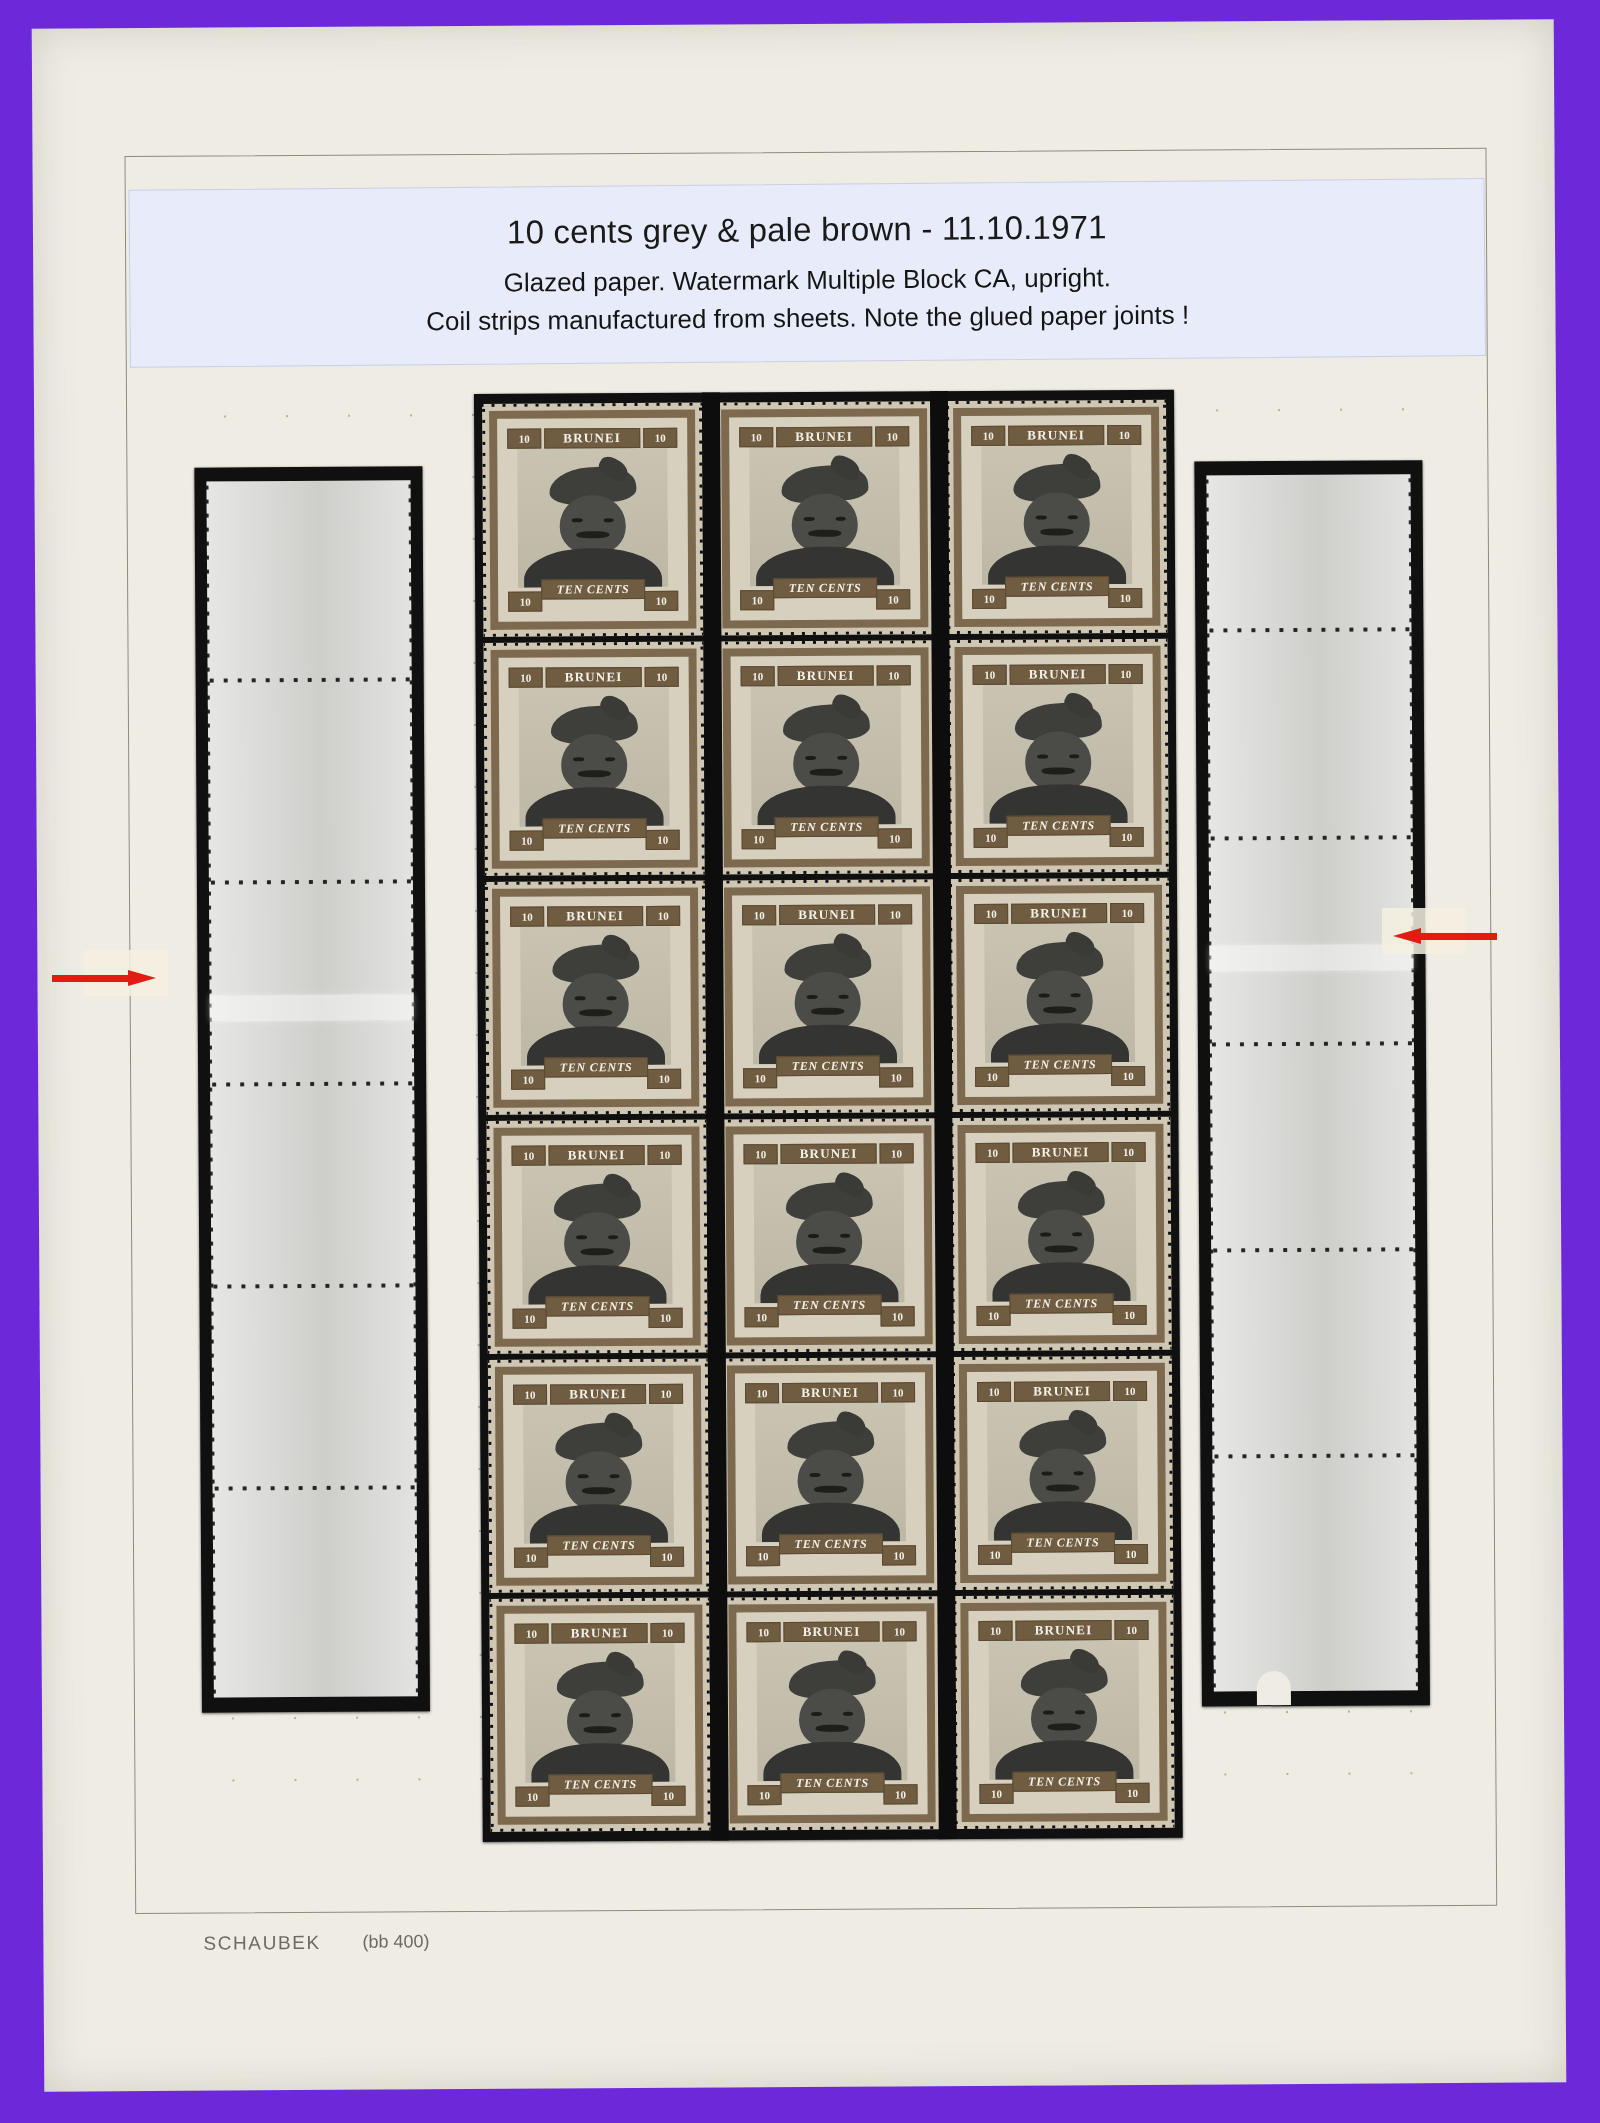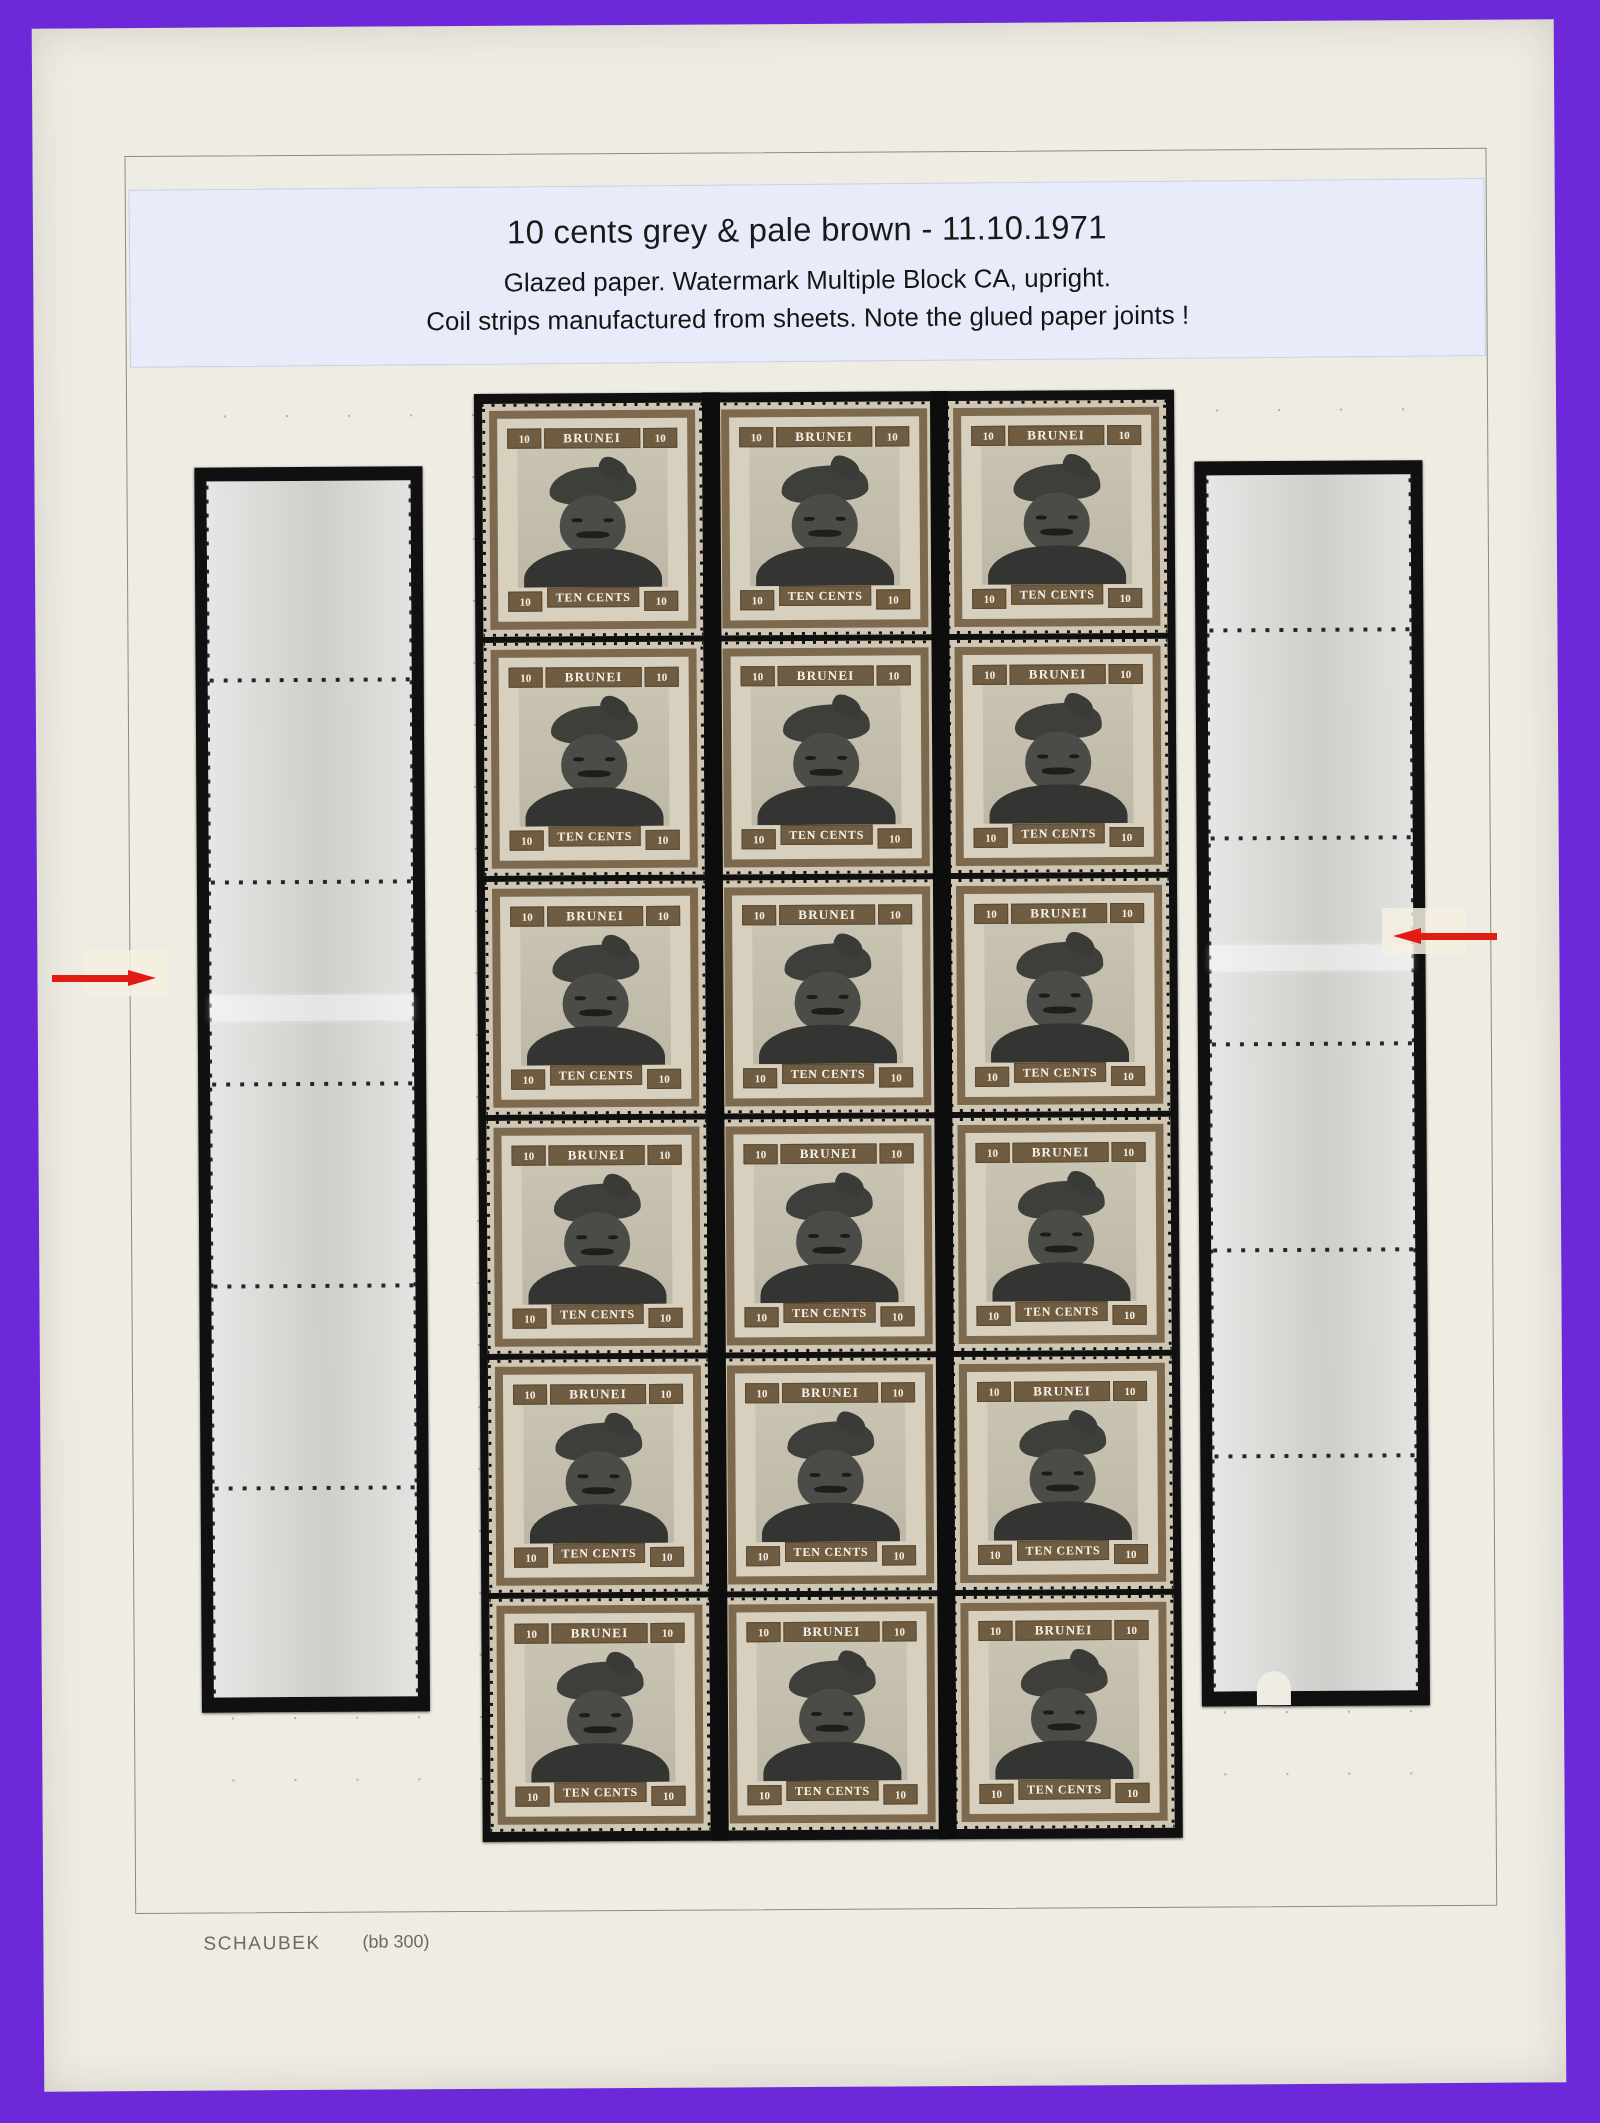--- a/index.html
+++ b/index.html
@@ -302,36 +302,37 @@
     font-size: 13px;
     letter-spacing: 1.2px;
     display: flex;
     align-items: center;
     justify-content: center;
     z-index: 5;
   }
   .denom {
     position: absolute;
     left: 50%;
-    bottom: 14px;
+    bottom: 22px;
     transform: translateX(-50%);
-    width: 92px;
+    width: 104px;
     height: 20px;
     background: #6f5c41;
     border: 1px solid #5b4a33;
     box-sizing: border-box;
     color: #f4f1e8;
     font-family: "Liberation Serif", serif;
     font-weight: bold;
     font-size: 12px;
     letter-spacing: .8px;
     display: flex;
     align-items: center;
     justify-content: center;
     z-index: 5;
+    font-style: italic;
   }
 
   
   .strip-gap {
     position: absolute;
     top: 0; bottom: 0;
     width: 18px;
     background: #0d0d0d;
     z-index: 6;
   }
@@ -872,21 +873,21 @@
                 <div class="p-shoulders"></div>
               </div>
             </div>
           </div>
         </div>
 
       </div>
     </div>
 
     <div id="footer">SCHAUBEK</div>
-    <div id="footer-code">(bb 300)</div>
+    <div id="footer-code">(bb 400)</div>
 
   </div>
 
   <div class="tape" id="tape-left"></div>
   <div class="tape" id="tape-right"></div>
 
   <div class="arrow" id="arrow-left">
     <div class="shaft"></div>
       <div class="head"></div>
   </div>

